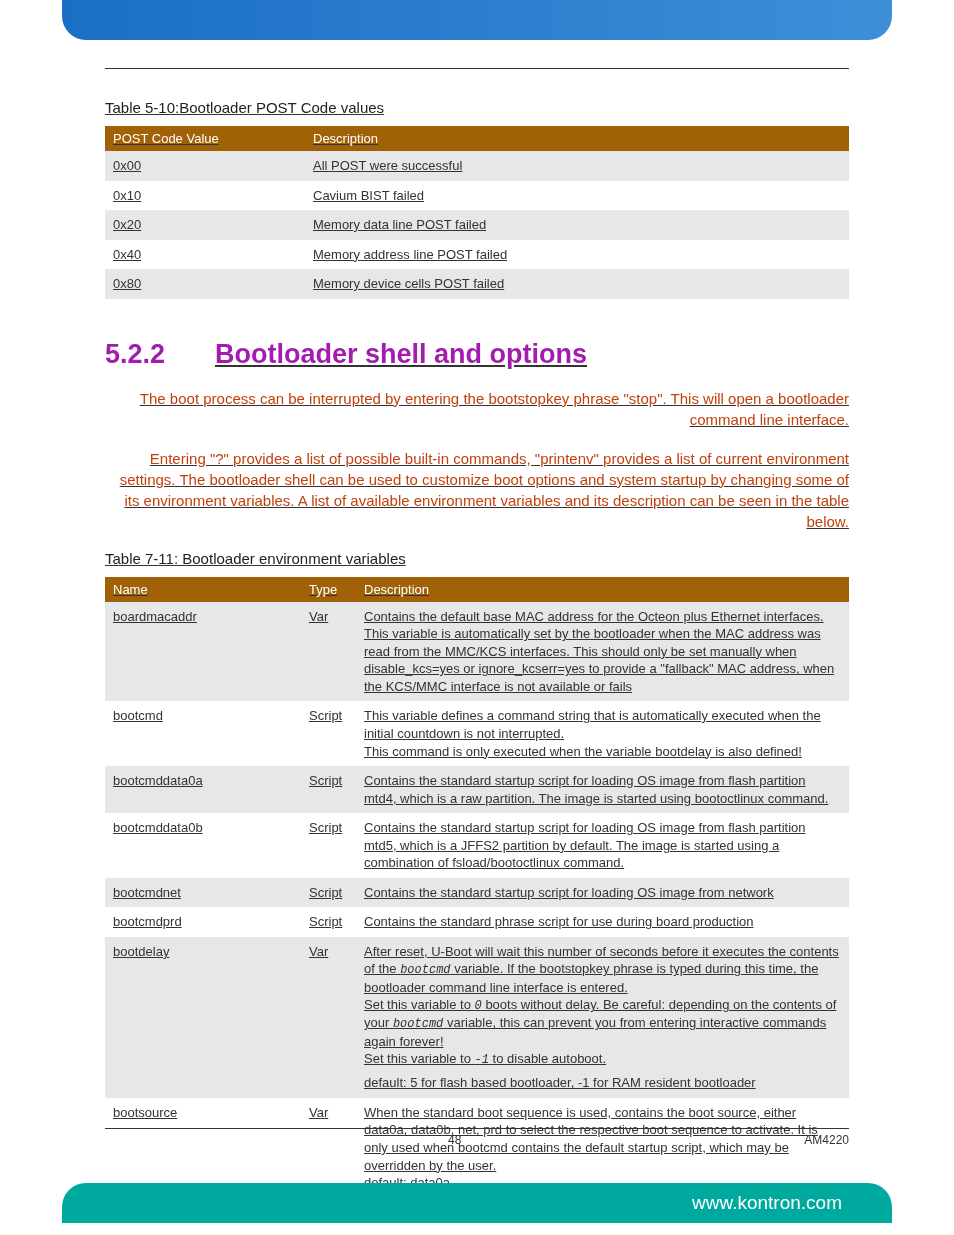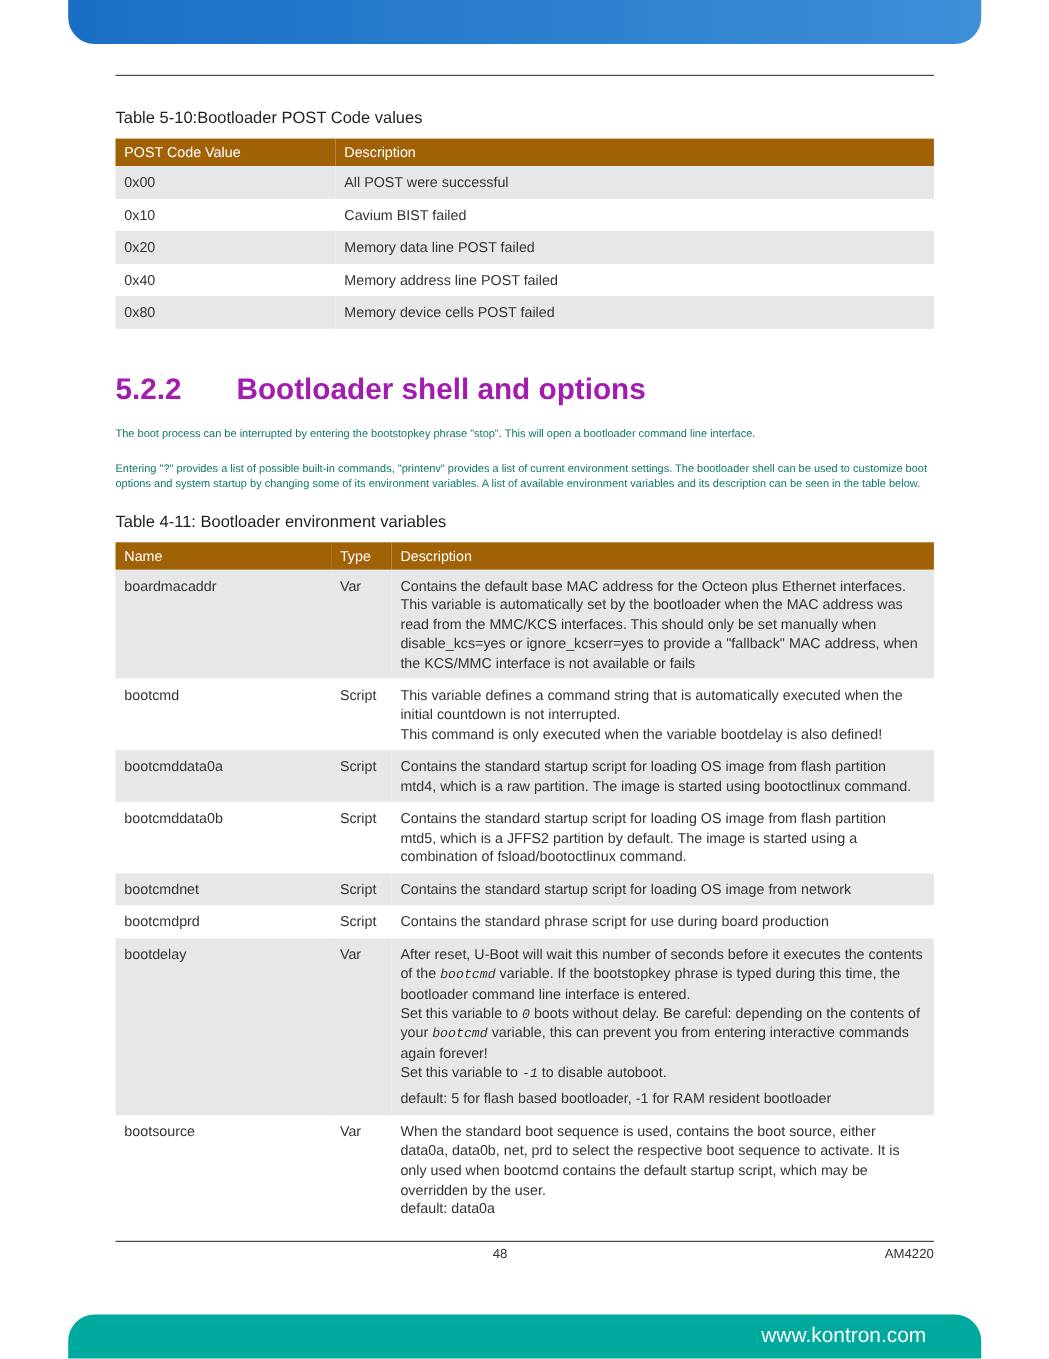--- a/index.html
+++ b/index.html
@@ -20,20 +20,21 @@
   background: linear-gradient(to right, #1a6ec5, #3d8fd8);
   border-bottom-left-radius: 24px;
   border-bottom-right-radius: 24px;
 }
 .content {
   position: absolute;
   top: 68px;
   left: 105px;
   right: 105px;
   bottom: 88px;
+  text-decoration: underline;
 }
 .hr-top {
   border: none;
   border-top: 1px solid #333;
   margin-bottom: 30px;
 }
 .table-caption {
   font-size: 15px;
   margin-bottom: 10px;
   color: #222;
@@ -66,41 +67,42 @@
 .t2 tbody tr:nth-child(even) td { background: #fff; }
 .section-heading {
   color: #a21caf;
   font-size: 27px;
   font-weight: bold;
   margin-top: 40px;
   margin-bottom: 18px;
 }
 .section-heading .num { display:inline-block; width:110px; }
 .body-text {
-  font-size: 10px;
+  font-size: 15px;
   line-height: 1.4;
   margin-bottom: 18px;
-  color: #0f766e;
+  color: #c2410c;
+  text-align: right;
 }
 .italic { font-style: italic; font-family: 'Courier New', monospace; font-size:12px;}
 .footer-line {
   position: absolute;
   bottom: 0;
   left: 0;
   right: 0;
   border-top: 1px solid #333;
   padding-top: 4px;
   display: flex;
   justify-content: space-between;
   font-size: 12px;
   text-align: center;
 }
 .bottom-banner {
   position: absolute;
-  bottom: 0;
+  bottom: 12px;
   left: 62px;
   right: 62px;
   height: 40px;
   background: #00a99d;
   border-top-left-radius: 24px;
   border-top-right-radius: 24px;
   color: #fff;
   display: flex;
   align-items: center;
   justify-content: flex-end;
@@ -149,21 +151,21 @@
       </tbody>
   </table>
 
   <div class="section-heading">
     <span class="num">5.2.2</span><span>Bootloader shell and options</span>
   </div>
 
   <p class="body-text">The boot process can be interrupted by entering the bootstopkey phrase "stop". This will open a bootloader command line interface.</p>
   <p class="body-text">Entering "?" provides a list of possible built-in commands, "printenv" provides a list of current environment settings. The bootloader shell can be used to customize boot options and system startup by changing some of its environment variables. A list of available environment variables and its description can be seen in the table below.</p>
 
-  <div class="table-caption">Table 4-11: Bootloader environment variables</div>
+  <div class="table-caption">Table 7-11: Bootloader environment variables</div>
   <table class="t2" style="">
     <thead>
         <tr>
       <th>Name</th>
       <th>Type</th>
       <th>Description</th>
     </tr>
       </thead>
     <tbody id="t2-body">
         <tr>

